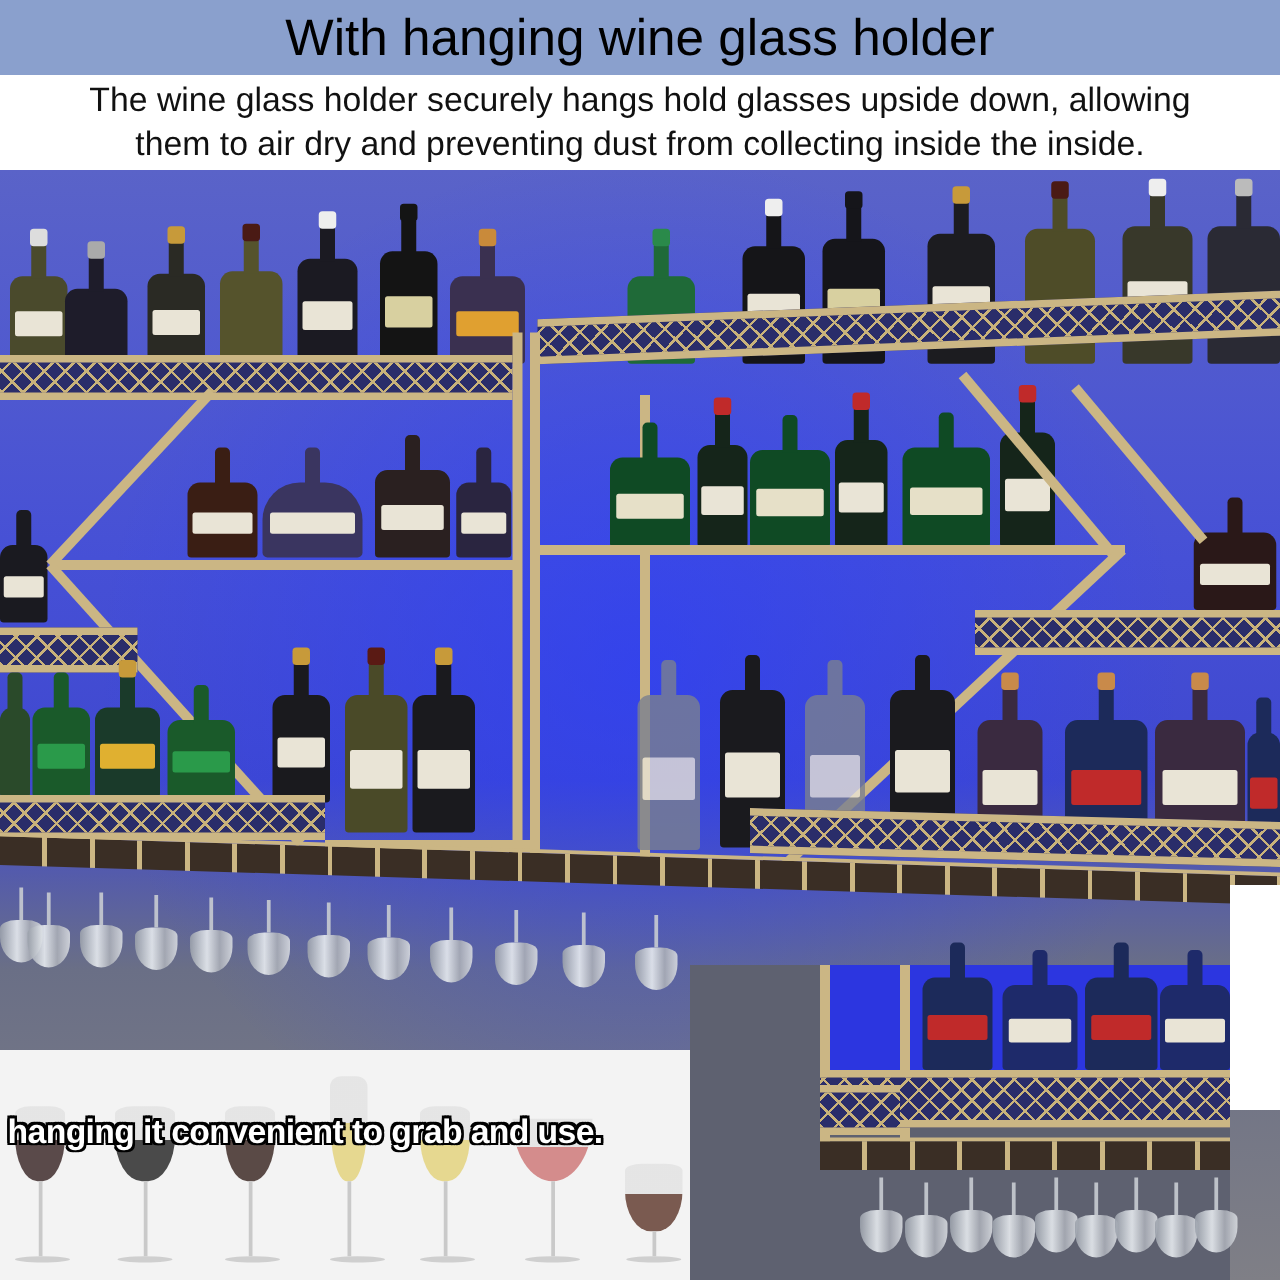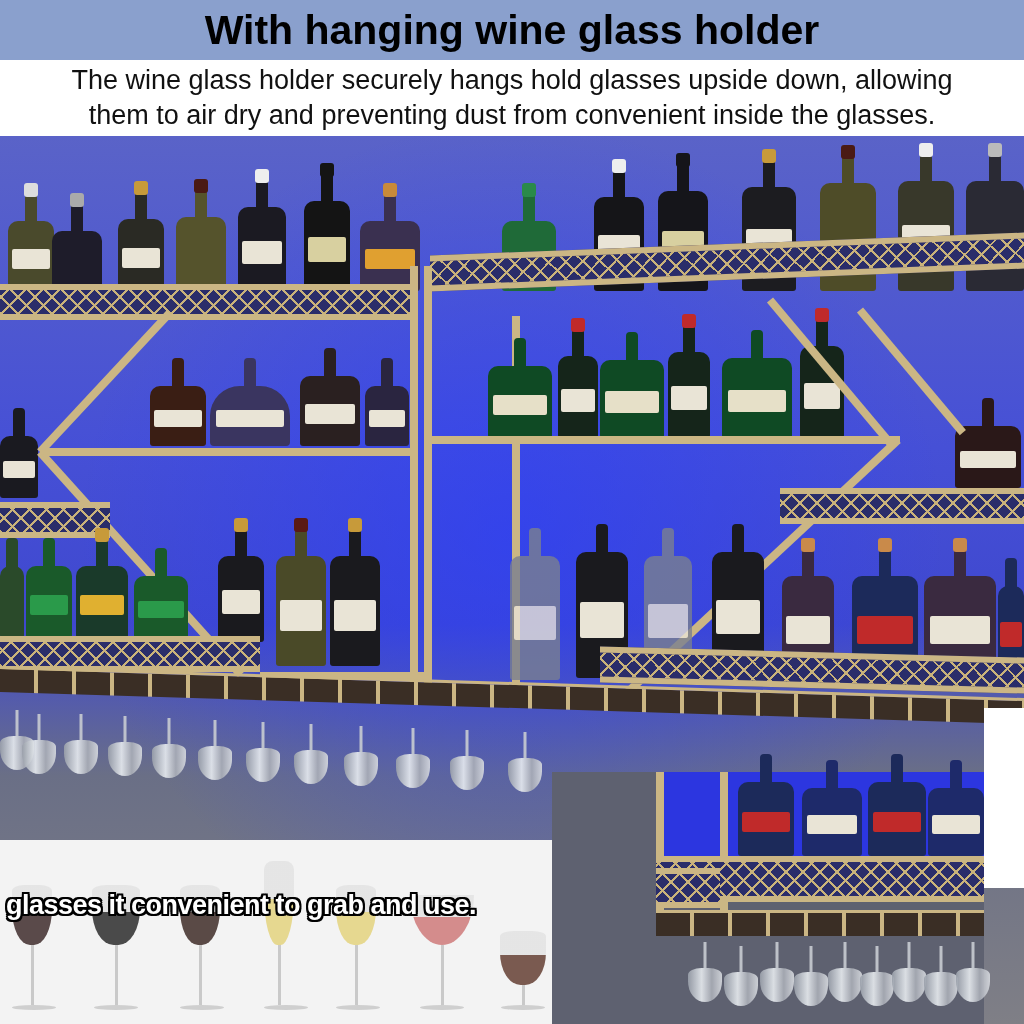--- a/index.html
+++ b/index.html
@@ -3,21 +3,21 @@
 <meta charset="utf-8">
 <style>
   * { box-sizing: border-box; margin: 0; padding: 0; }
   html, body { width: 1024px; height: 1024px; overflow: hidden; background: #ffffff; }
   body { position: relative; font-family: "Liberation Sans", sans-serif; }
 
   .title-bar {
     position: absolute; left: 0; top: 0; width: 1024px; height: 60px;
     background: #8aa0cd; display: flex; align-items: center; justify-content: center;
   }
-  .title-bar h1 { font-size: 41px; font-weight: bold; color: #000; letter-spacing: 0px; }
+  .title-bar h1 { font-size: 41px; font-weight: normal; color: #000; letter-spacing: 0px; }
 
   .subtitle {
     position: absolute; left: 0; top: 60px; width: 1024px; height: 76px;
     background: #ffffff; text-align: center; font-size: 27px; line-height: 35px;
     color: #111; padding-top: 3px;
   }
 
   .scene {
     position: absolute; left: 0; top: 136px; width: 1024px; height: 888px;
     background: linear-gradient(180deg, #5a63c8 0%, #4650d6 35%, #3f48cf 55%, #6a6f86 72%, #7f7f86 100%);
@@ -83,21 +83,21 @@
 </style>
 </head>
 <body>
 
 <div class="title-bar">
   <h1>With hanging wine glass holder</h1>
 </div>
 
 <div class="subtitle">
   <div>The wine glass holder securely hangs hold glasses upside down, allowing</div>
-  <div>them to air dry and preventing dust from convenient inside the glasses.</div>
+  <div>them to air dry and preventing dust from collecting inside the inside.</div>
 </div>
 
 <div class="scene">
   <div class="wall-glow"></div>
 
   <div class="row" style="top:0;height:155px;">
     <div class="bottle" style="left:8px;width:46px;height:70px;background:#4a4a2c;">
         <div class="cap" style="background:#ddd"></div>
         <div class="label"></div>
       </div>
@@ -341,18 +341,18 @@
         <div class="stem"></div>
         <div class="foot"></div>
       </div>
     <div class="wglass" style="left:500px;--wine:#7a5a50;width:46px;">
         <div class="bowl" style="height:54px;"></div>
         <div class="stem" style="height:20px;"></div>
         <div class="foot"></div>
       </div>
 
     <div class="caption">
-      <div>glasses it convenient to grab and use.</div>
+      <div>hanging it convenient to grab and use.</div>
     </div>
   </div>
 </div>
 
 <div class="white-corner"></div>
 
 </body></html>

